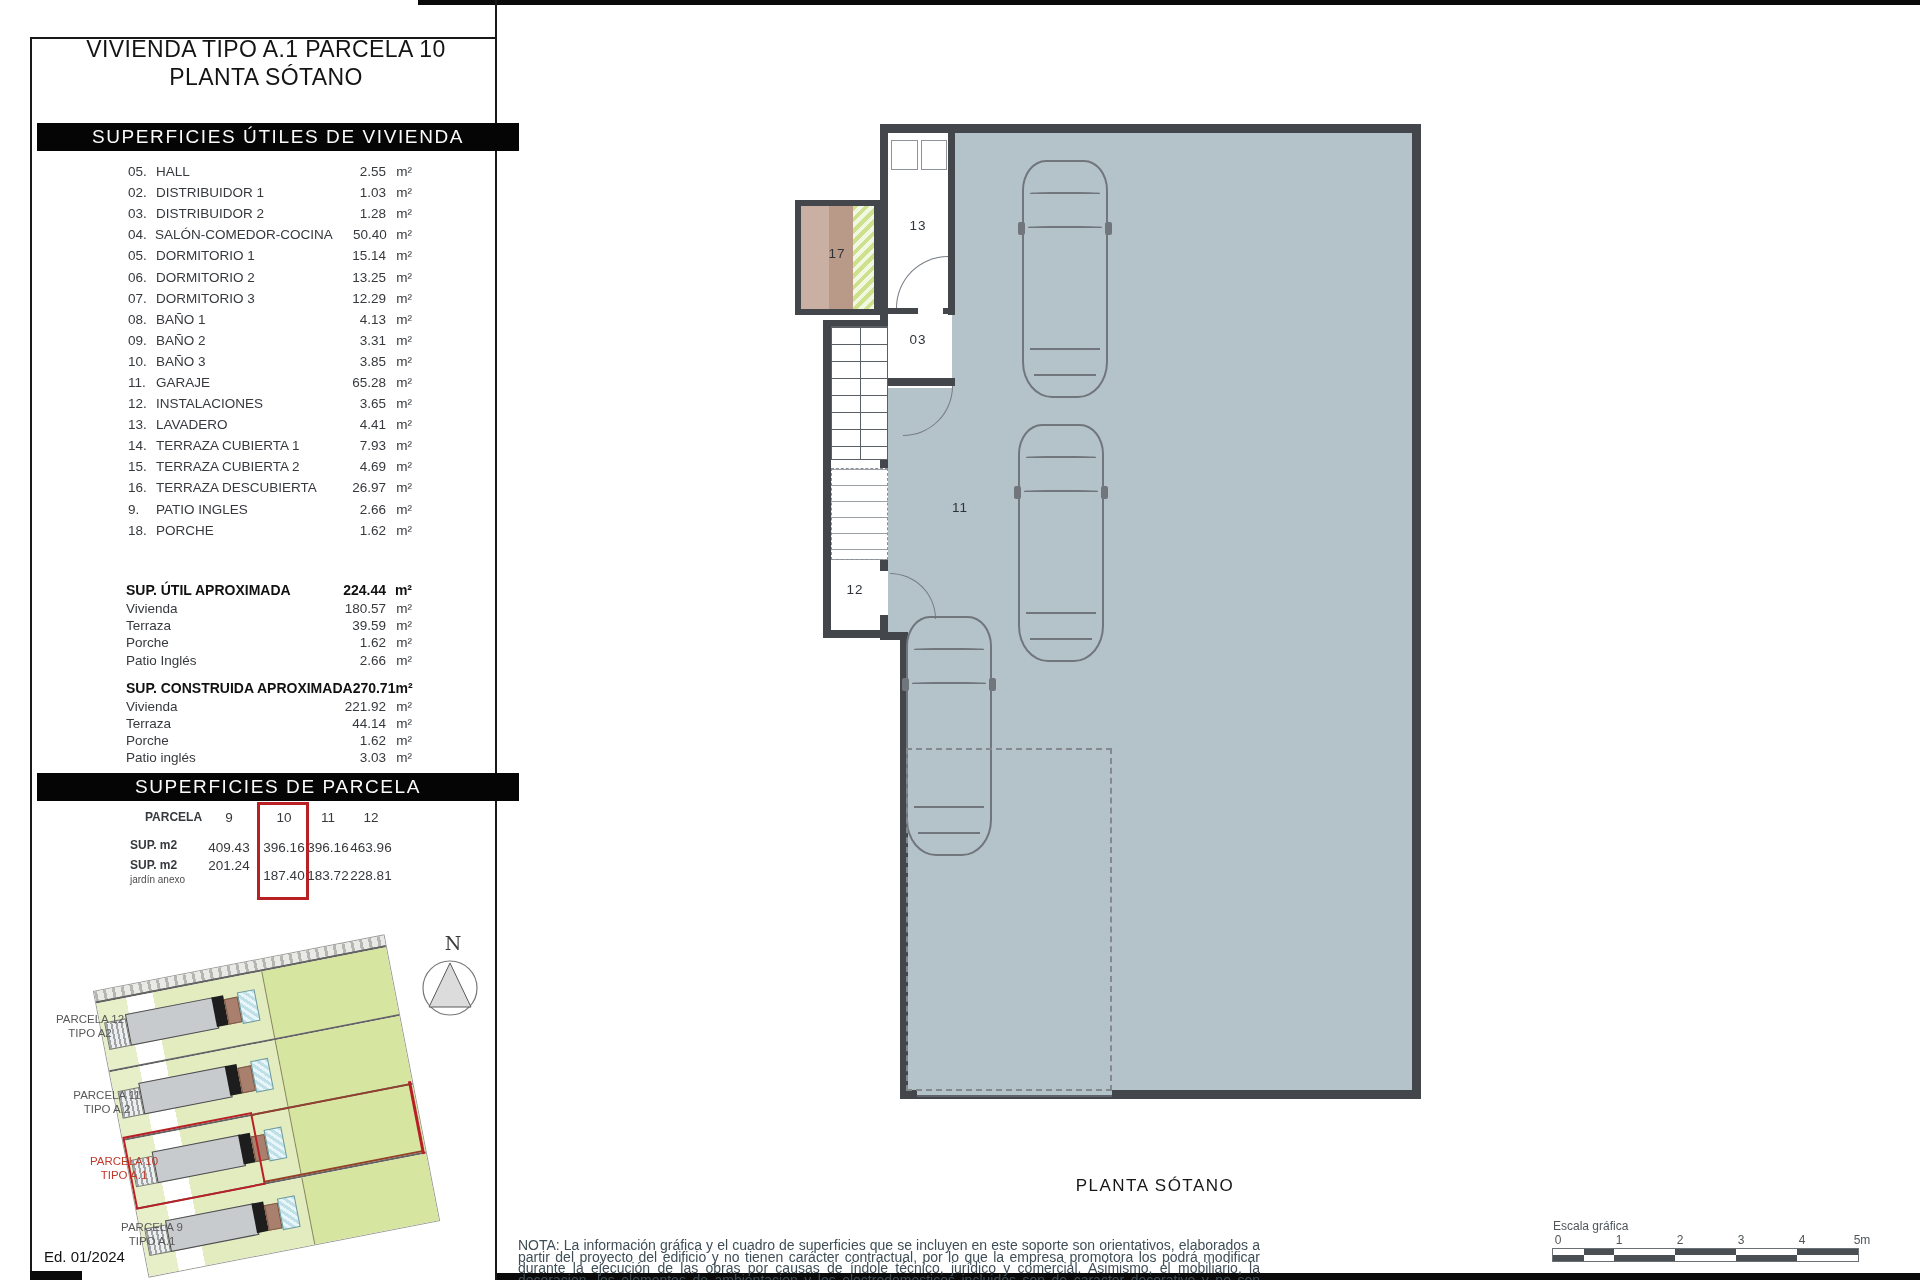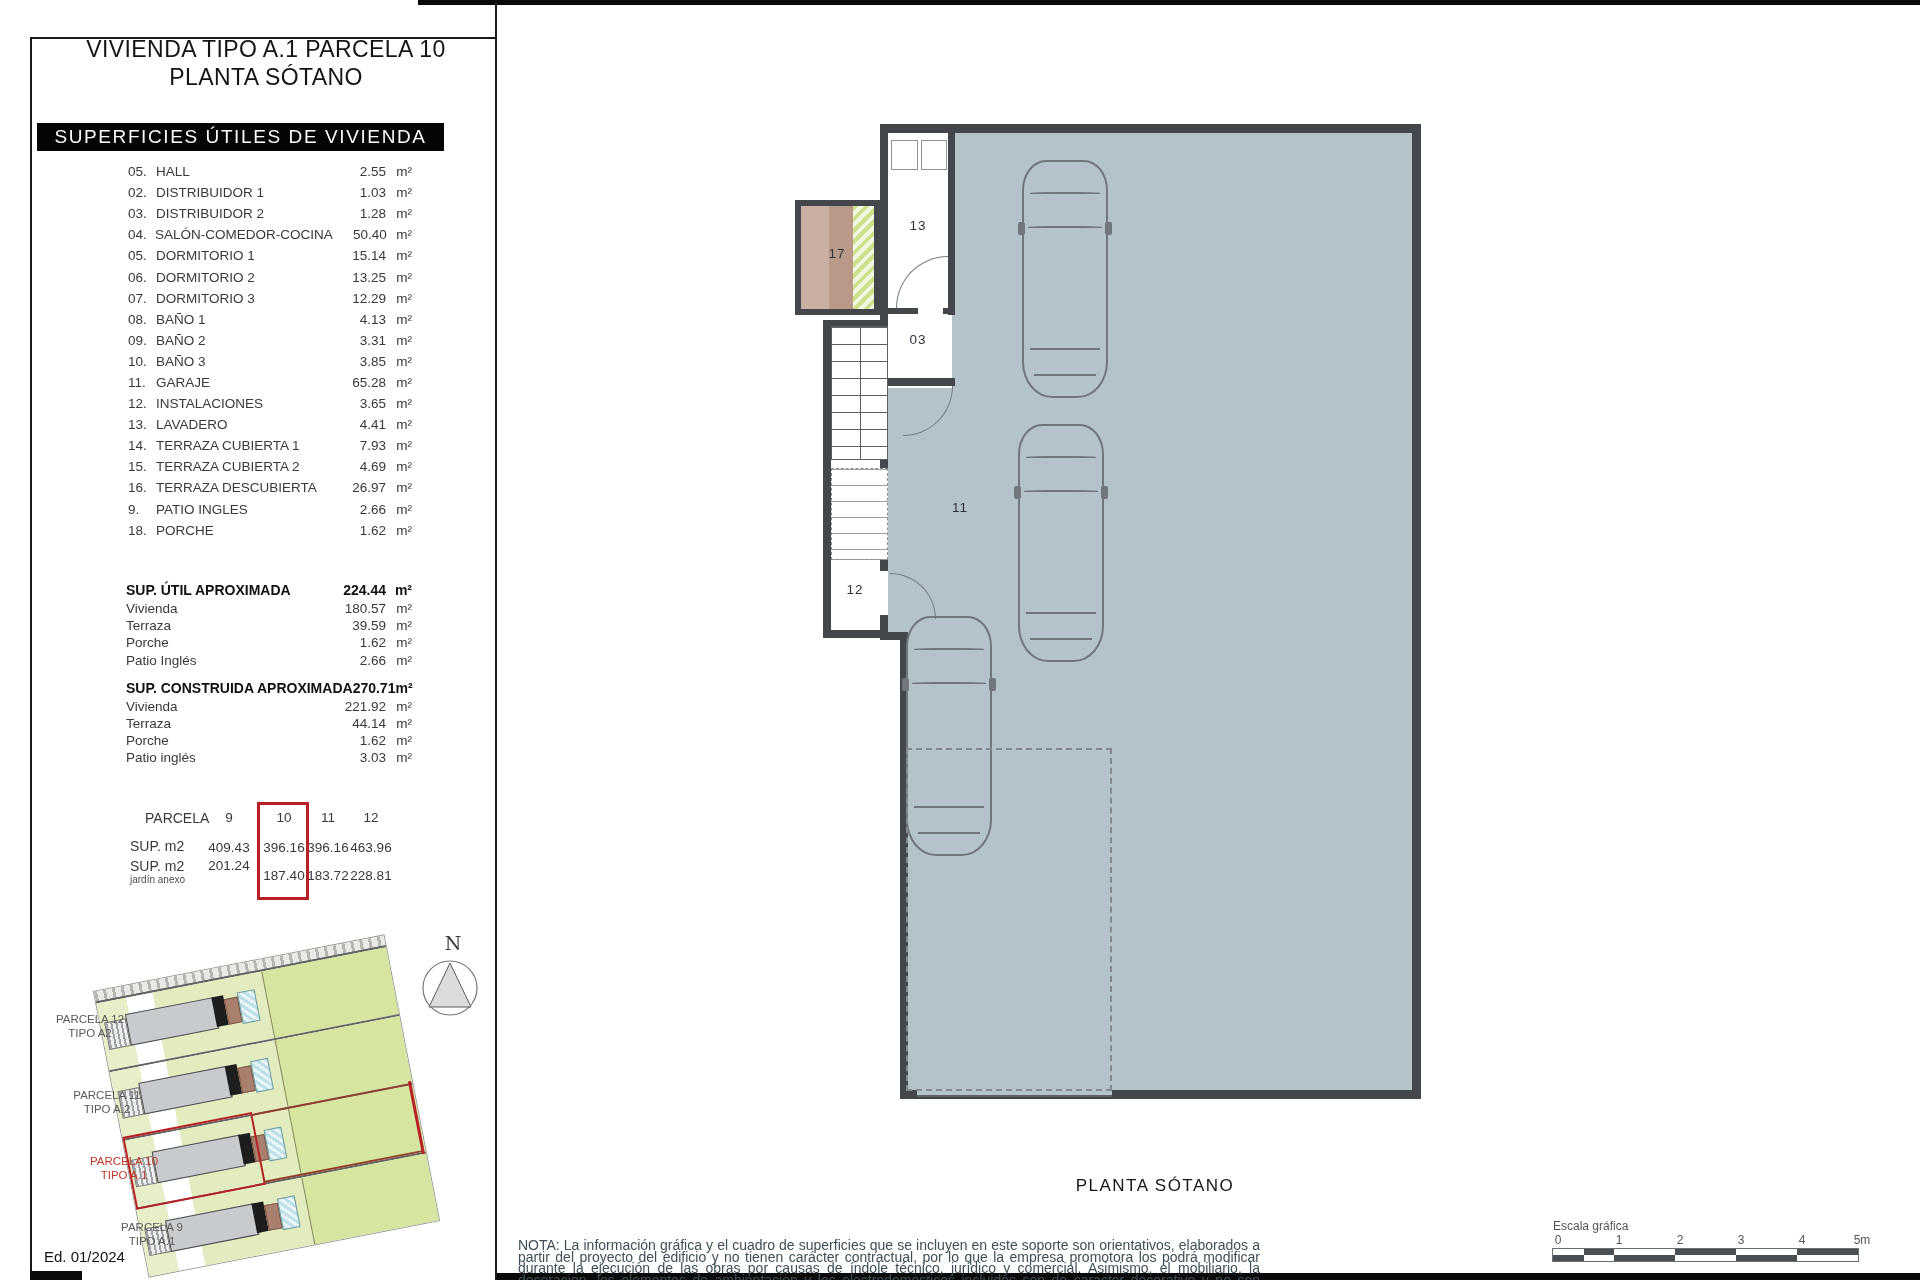--- a/index.html
+++ b/index.html
@@ -8,34 +8,34 @@
   .abs{position:absolute;}
   
   .top-rule{left:418px;top:0;width:1502px;height:5px;background:#0a0a0a;}
   .right-rule{left:495px;top:0;width:2px;height:1280px;background:#191919;}
   .bottom-rule{left:497px;top:1273px;width:1423px;height:7px;background:#0a0a0a;}
   .sb-left{left:30px;top:37px;width:2px;height:1243px;background:#191919;}
   .sb-top{left:30px;top:37px;width:467px;height:2px;background:#191919;}
   .sb-corner{left:30px;top:1271px;width:52px;height:9px;background:#0a0a0a;}
   
   .title-line{left:37px;width:458px;text-align:center;font-size:23px;letter-spacing:.4px;color:#141414;}
-  .bar{left:37px;width:407px;height:28px;background:#050505;color:#fbfbfb;text-align:center;
+  .bar{left:37px;width:482px;height:28px;background:#050505;color:#fbfbfb;text-align:center;
        font-size:19px;line-height:28px;letter-spacing:1.6px;font-weight:300;white-space:nowrap;}
   .srow{display:flex;align-items:center;height:21.1px;font-size:13.5px;}
   .sr-num{width:28px;}
   .sr-label{flex:1;white-space:nowrap;}
   .sr-val{width:56px;text-align:right;}
   .sr-unit{width:26px;text-align:right;}
   .trow{display:flex;align-items:flex-start;height:17.2px;font-size:13.5px;}
   .trow.tbold{font-weight:700;height:19px;font-size:14px;color:#111;}
   .t-label{flex:1;white-space:nowrap;}
   .t-val{width:64px;text-align:right;}
   .t-unit{width:26px;text-align:right;}
   .tspacer{height:10px;}
-  .p-rowlabel{font-size:14px;white-space:nowrap;}
+  .p-rowlabel{font-size:12px;white-space:nowrap;font-weight:bold;}
   .p-sub{font-size:10px;color:#4a4d50;}
   .pcell{position:absolute;width:56px;text-align:center;font-size:13.5px;}
   .red-box{left:257px;top:802px;width:52px;height:98px;border:3px solid #b92025;box-sizing:border-box;}
   
   #site-plan{left:118px;top:960px;width:295px;height:290px;transform:rotate(-11deg);
              transform-origin:50% 50%;border:1px solid #9a9a9a;background:#fdfdf8;}
   .road{position:absolute;left:0;top:0;width:100%;height:10px;border-bottom:1px solid #555;
         background:repeating-linear-gradient(90deg,#b5b5b2 0 3px,#e9e9e6 3px 9px);}
   .strip{position:absolute;left:0;width:295px;height:70px;border-top:2px solid #636363;box-sizing:border-box;}
   .plot{position:absolute;left:0;top:0;width:168px;height:100%;
@@ -94,20 +94,21 @@
   <div class="abs right-rule"></div>
   <div class="abs bottom-rule"></div>
   <div class="abs sb-left"></div>
   <div class="abs sb-top"></div>
   <div class="abs sb-corner"></div>
 
   <div class="abs title-line" style="top:36px;">VIVIENDA TIPO A.1 PARCELA 10</div>
   <div class="abs title-line" style="top:64px;">PLANTA SÓTANO</div>
 
   <div class="abs bar" style="top:123px;">SUPERFICIES ÚTILES DE VIVIENDA</div>
+  <div class="abs bar" style="top:773px;">SUPERFICIES DE PARCELA</div>
 
   <div class="abs" id="utiles-rows" style="left:128px;top:161px;width:284px;">
       <div class="srow">
         <span class="sr-num">05.</span>
         <span class="sr-label">HALL</span>
         <span class="sr-val">2.55</span>
         <span class="sr-unit">m²</span>
       </div>
       <div class="srow">
         <span class="sr-num">02.</span>

